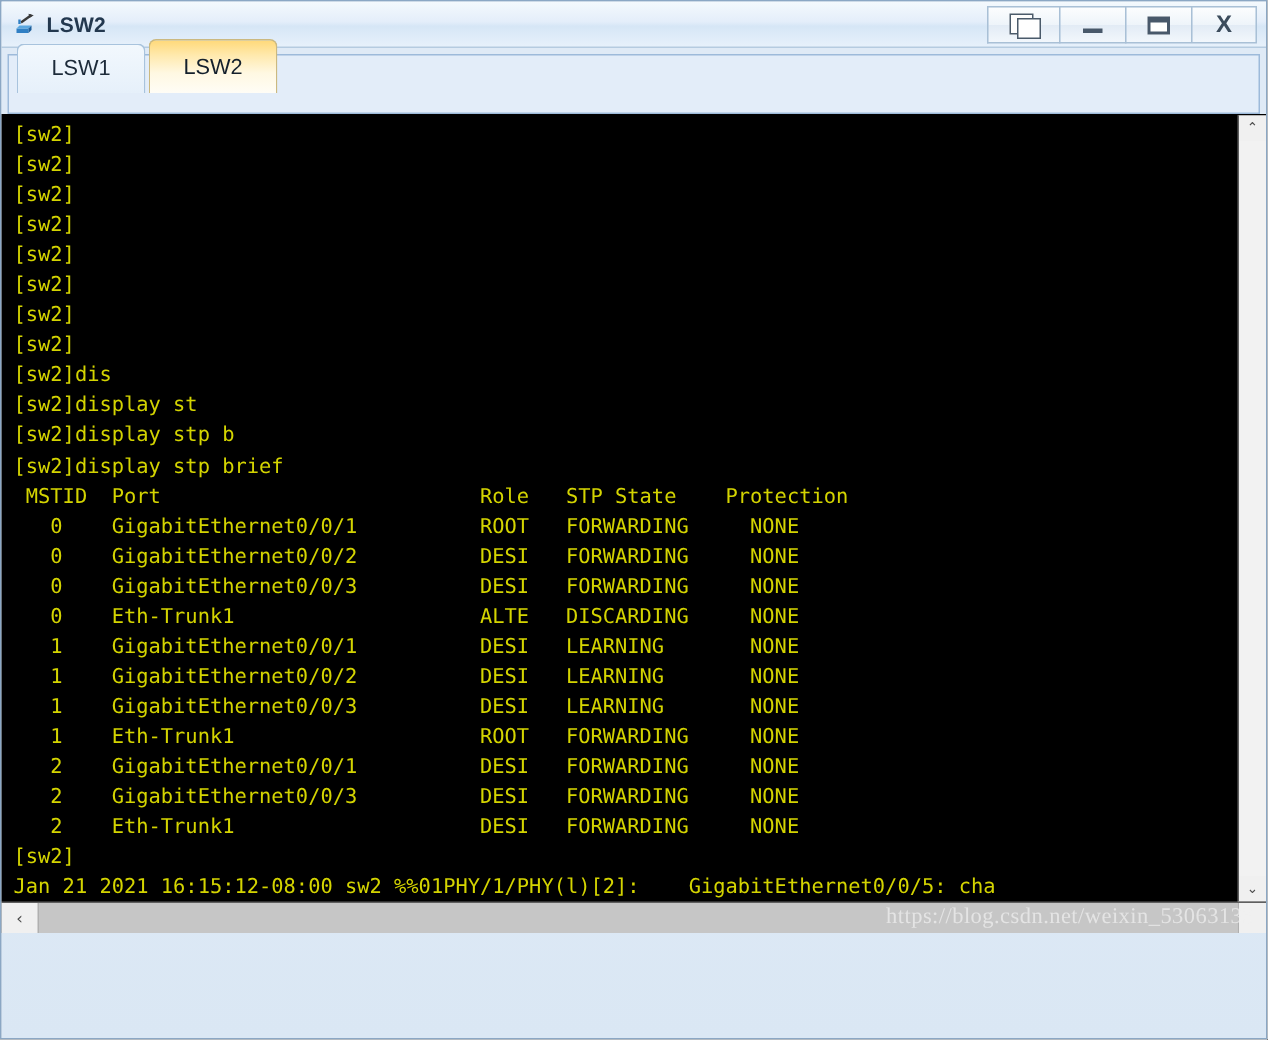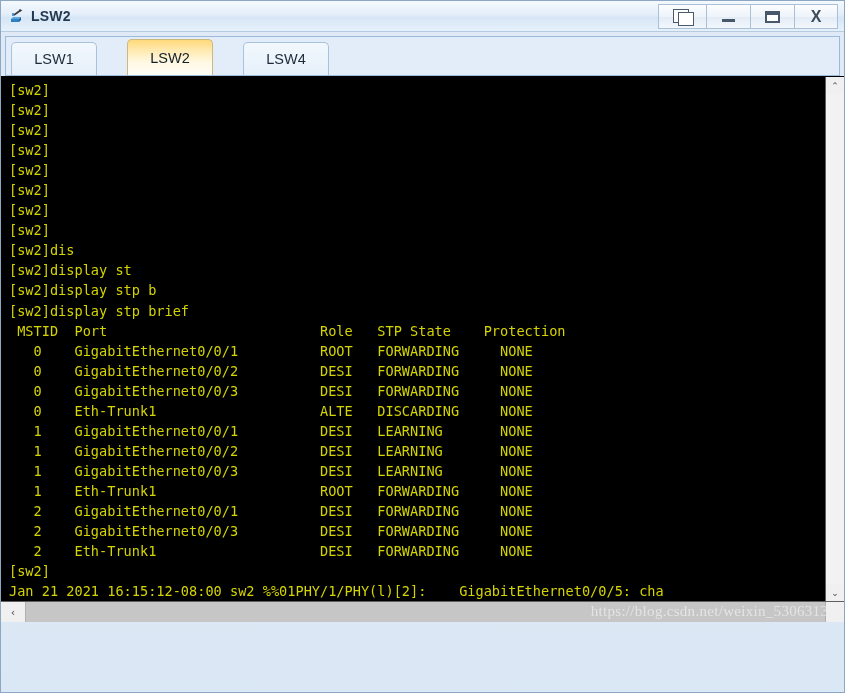--- a/index.html
+++ b/index.html
@@ -109,22 +109,21 @@
     align-items: flex-end;
   }
   .tabbar-inner {
     display: flex;
     align-items: flex-end;
     width: 100%;
     height: 40px;
     box-sizing: border-box;
     border: 1px solid #9dbada;
     background: #e3edf9;
-    padding: 3px 3px 0 5px;
-    gap: 28px;
+    padding: 3px 3px 13px 5px;
   }
   .tab {
     height: 33px;
     min-width: 86px;
     box-sizing: border-box;
     display: flex;
     align-items: center;
     justify-content: center;
     font-size: 14.5px;
     color: #1d2b3a;
@@ -276,23 +275,20 @@
     </div>
   </div>
 
   <div class="tabbar">
     <div class="tabbar-inner">
       <div class="tab">
         <span>LSW1</span>
       </div>
       <div class="tab active">
         <span>LSW2</span>
-      </div>
-      <div class="tab">
-        <span>LSW4</span>
       </div>
     </div>
   </div>
 
   <div class="term-area">
     <div class="term-row">
       <div class="term-screen">
         <pre class="term-text" id="term-out">[sw2]
 [sw2]
 [sw2]

